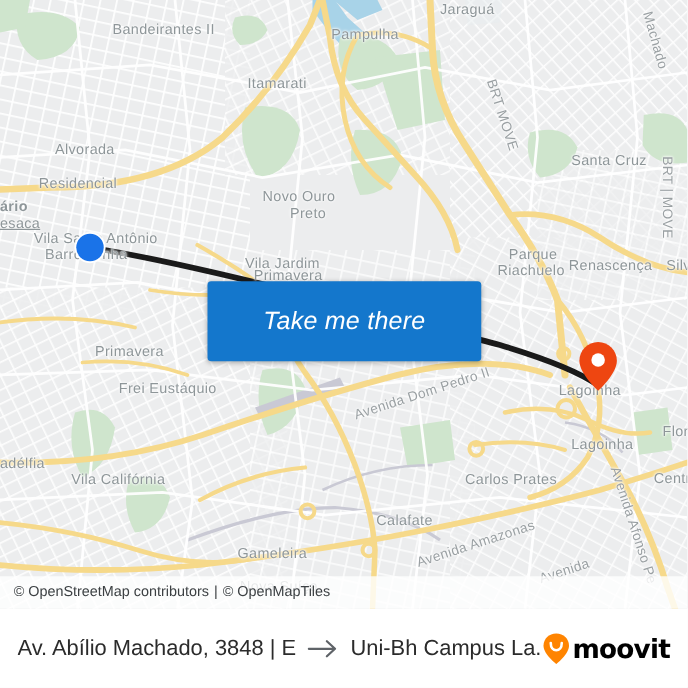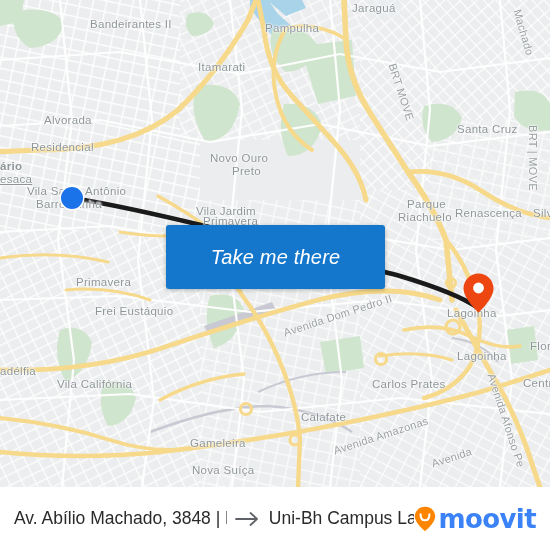--- a/index.html
+++ b/index.html
@@ -127,23 +127,23 @@
     display: block;
   }
   #moovit-logo {
     display: flex;
     align-items: center;
     flex: 0 0 auto;
     gap: 2px;
   }
   #moovit-wordmark {
     font-family: "DejaVu Sans", sans-serif;
-    font-size: 26px;
+    font-size: 21px;
     font-weight: bold;
-    color: #3b82f6;
+    color: #000000;
     letter-spacing: -0.6px;
   }
 </style>
 </head>
 <body>
 
 <div id="root">
 
   <div id="map">
 
@@ -308,20 +308,25 @@
 
     <div id="dest-marker">
       <svg width="33" height="42" viewBox="0 0 33 42">
         <path d="M16.5 1.5 C8.2 1.5 1.5 8.2 1.5 16.5 C1.5 27 16.5 40.5 16.5 40.5 C16.5 40.5 31.5 27 31.5 16.5 C31.5 8.2 24.8 1.5 16.5 1.5 Z" fill="#ee4611"></path>
         <circle cx="16.5" cy="16" r="5.4" fill="#ffffff"></circle>
       </svg>
     </div>
 
     <button id="take-me-there">Take me there</button>
 
+    <div id="attribution">
+      <span>© OpenStreetMap contributors</span>
+      <span class="sep">|</span>
+      <span>© OpenMapTiles</span>
+    </div>
   </div>
 
   <div id="footer">
     <div id="trip-summary">
       <span id="origin-label" class="endpoint">Av. Abílio Machado, 3848 | E...</span>
       <svg id="arrow-icon" width="26" height="16" viewBox="0 0 26 16">
         <path d="M1,8 L22,8 M15.5,2 L22,8 L15.5,14" stroke="#5f6368" stroke-width="1.8" fill="none" stroke-linecap="round" stroke-linejoin="round"></path>
       </svg>
       <span id="dest-label" class="endpoint">Uni-Bh Campus La...</span>
     </div>

